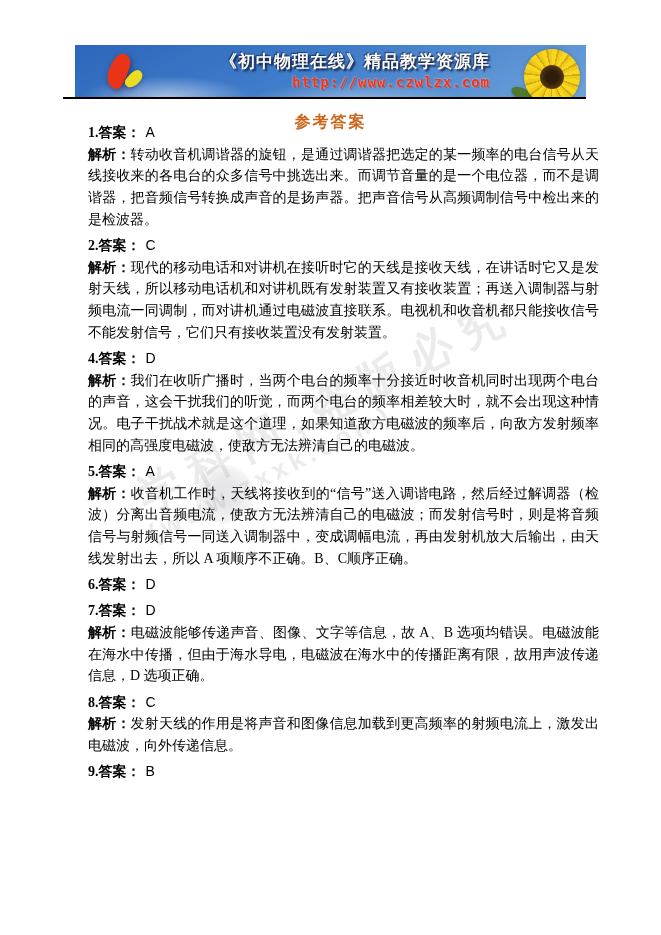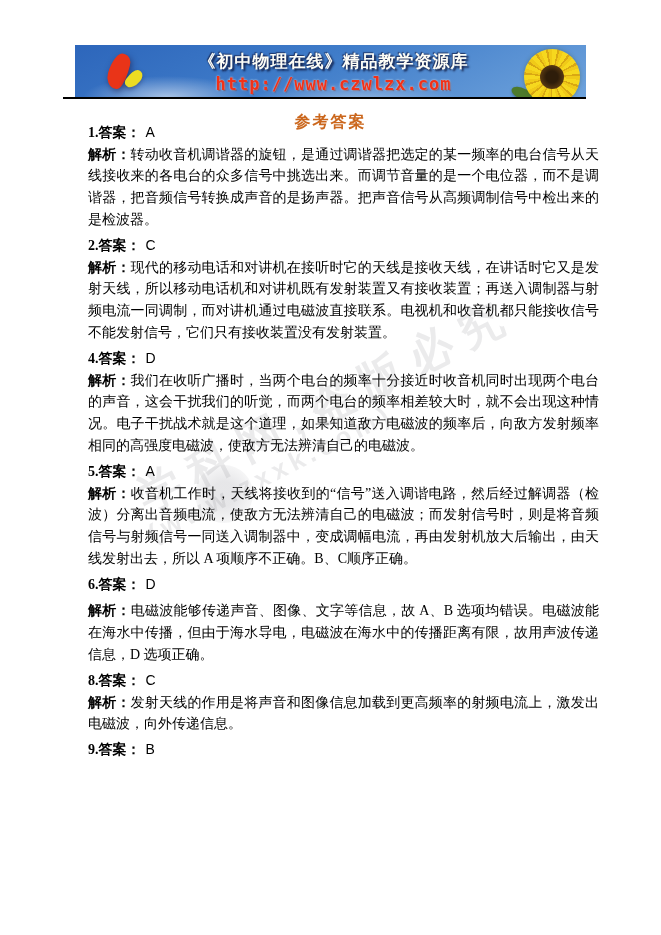--- a/index.html
+++ b/index.html
@@ -15,24 +15,24 @@
   .banner-rule{position:absolute;left:63px;top:97px;width:523px;height:2px;background:#000;}
 
   .logo{position:absolute;left:34px;top:6px;width:40px;height:44px;}
   .flame-red{position:absolute;left:0;top:2px;width:19px;height:36px;background:#e93418;
     border-radius:55% 45% 40% 60%/70% 30% 60% 40%;transform:rotate(16deg);
     box-shadow:2px 2px 6px rgba(25,25,70,.55);}
   .flame-yellow{position:absolute;left:19px;top:18px;width:12px;height:20px;background:#ecdc22;
     border-radius:50% 50% 60% 40%/55% 45% 70% 30%;transform:rotate(40deg);
     box-shadow:1px 2px 5px rgba(25,25,70,.45);}
 
-  .banner-text{position:absolute;left:110px;right:104px;top:5px;text-align:center;}
+  .banner-text{position:absolute;left:110px;right:96px;top:5px;text-align:right;}
   .site-title{font-size:17px;font-weight:bold;color:#fdfdf6;letter-spacing:1px;white-space:nowrap;
     text-shadow:-1px -1px 1px rgba(20,30,70,.75),2px 2px 2px rgba(10,15,50,.85);}
-  .site-url{margin-top:1px;font-size:17px;font-weight:bold;color:#f23118;letter-spacing:1px;
+  .site-url{margin-top:1px;font-size:14px;font-weight:bold;color:#f23118;letter-spacing:1px;
     font-family:"DejaVu Sans Mono","Liberation Mono",monospace;
     text-shadow:0 0 2px rgba(255,255,255,.85),1px 1px 1px rgba(120,20,10,.5);}
 
   .sunflower{position:absolute;right:6px;bottom:-8px;width:56px;height:56px;}
   .petals{position:absolute;inset:0;border-radius:50%;
     background:repeating-conic-gradient(#f6d81e 0deg 11deg,#d9a812 11deg 16deg,#f0ca18 16deg 24deg);
     box-shadow:0 0 4px rgba(60,80,40,.4);}
   .sf-center{position:absolute;inset:28%;border-radius:50%;
     background:radial-gradient(circle,#2e1d0a 35%,#583912 70%,#7a5a1a 100%);}
   .leaf{position:absolute;left:-13px;bottom:6px;width:22px;height:11px;background:#4d7a2c;
@@ -109,20 +109,21 @@
     <div class="item">
       <p class="ans-line"><b class="lbl"><span>5.</span><span>答案：</span></b><span class="ans-val">A</span></p>
       <p class="exp-line"><b class="lbl">解析：</b><span>收音机工作时，天线将接收到的“信号”送入调谐电路，然后经过解调器（检波）分离出音频电流，使敌方无法辨清自己的电磁波；而发射信号时，则是将音频信号与射频信号一同送入调制器中，变成调幅电流，再由发射机放大后输出，由天线发射出去，所以 A 项顺序不正确。B、C顺序正确。</span></p>
     </div>
 
     <div class="item">
       <p class="ans-line"><b class="lbl"><span>6.</span><span>答案：</span></b><span class="ans-val">D</span></p>
     </div>
 
     <div class="item">
+      <p class="ans-line"><b class="lbl"><span>7.</span><span>答案：</span></b><span class="ans-val">D</span></p>
       <p class="exp-line"><b class="lbl">解析：</b><span>电磁波能够传递声音、图像、文字等信息，故 A、B 选项均错误。电磁波能在海水中传播，但由于海水导电，电磁波在海水中的传播距离有限，故用声波传递信息，D 选项正确。</span></p>
     </div>
 
     <div class="item">
       <p class="ans-line"><b class="lbl"><span>8.</span><span>答案：</span></b><span class="ans-val">C</span></p>
       <p class="exp-line"><b class="lbl">解析：</b><span>发射天线的作用是将声音和图像信息加载到更高频率的射频电流上，激发出电磁波，向外传递信息。</span></p>
     </div>
 
     <div class="item">
       <p class="ans-line"><b class="lbl"><span>9.</span><span>答案：</span></b><span class="ans-val">B</span></p>

